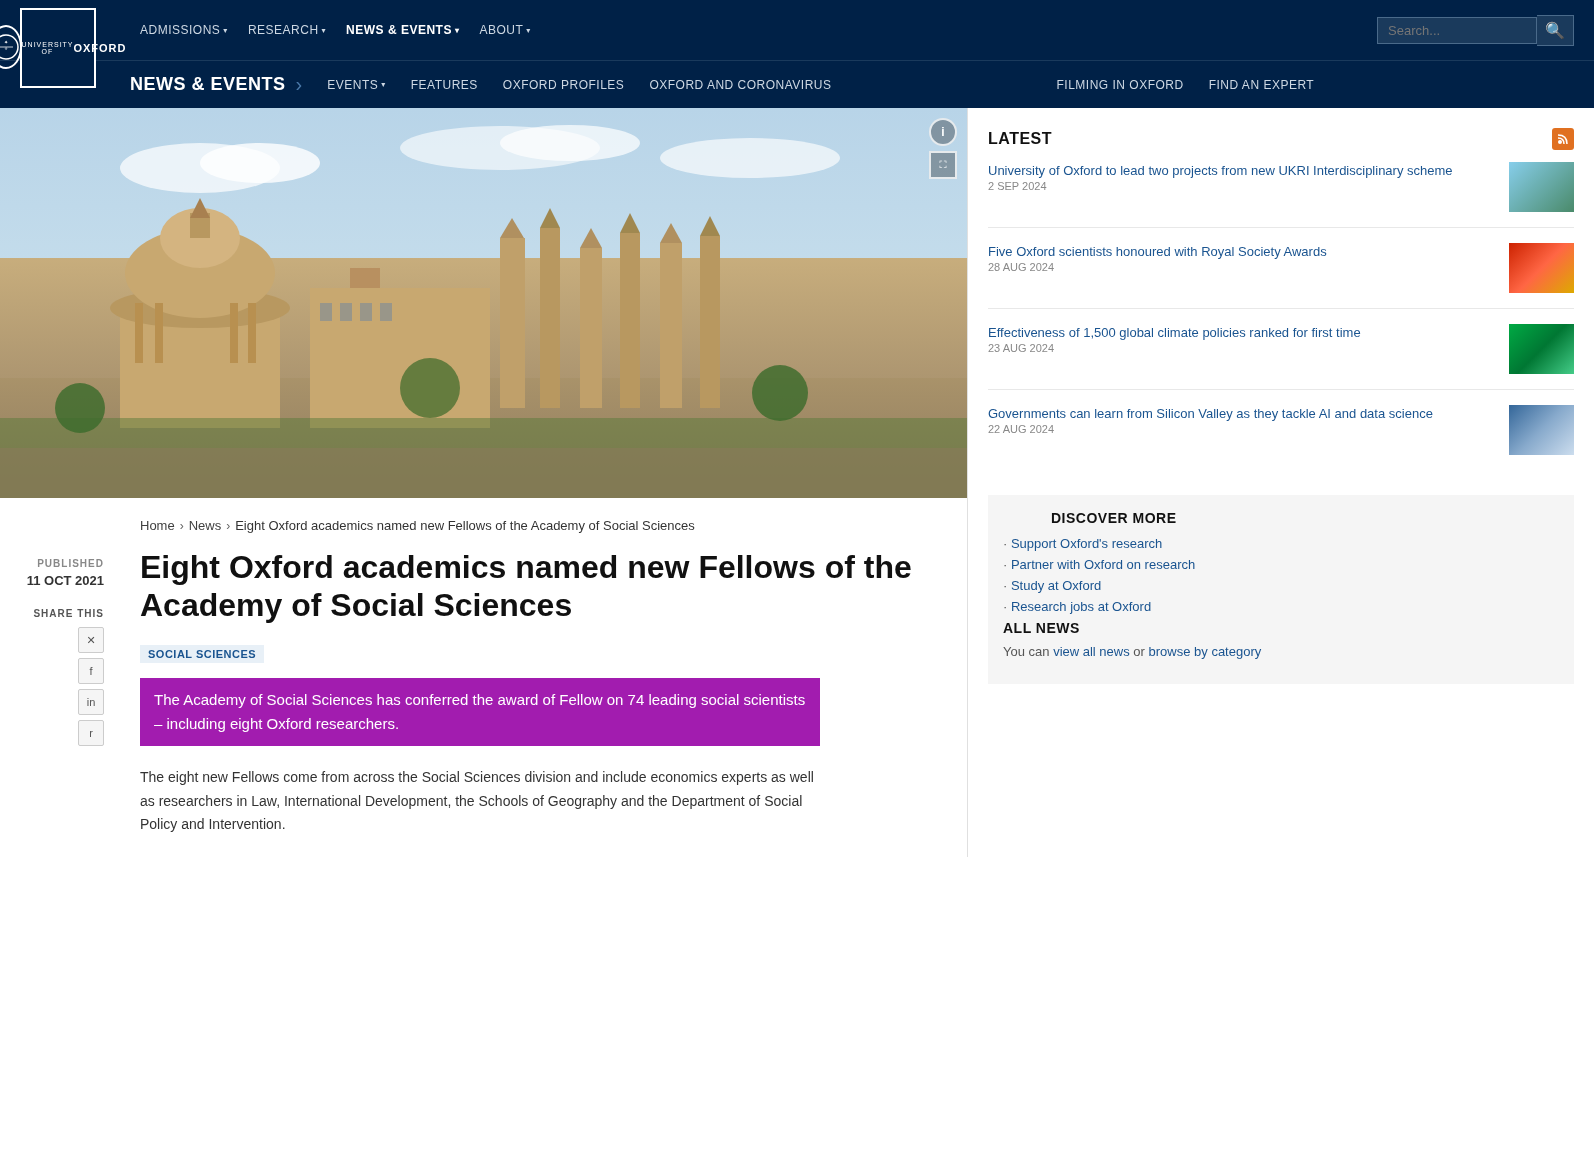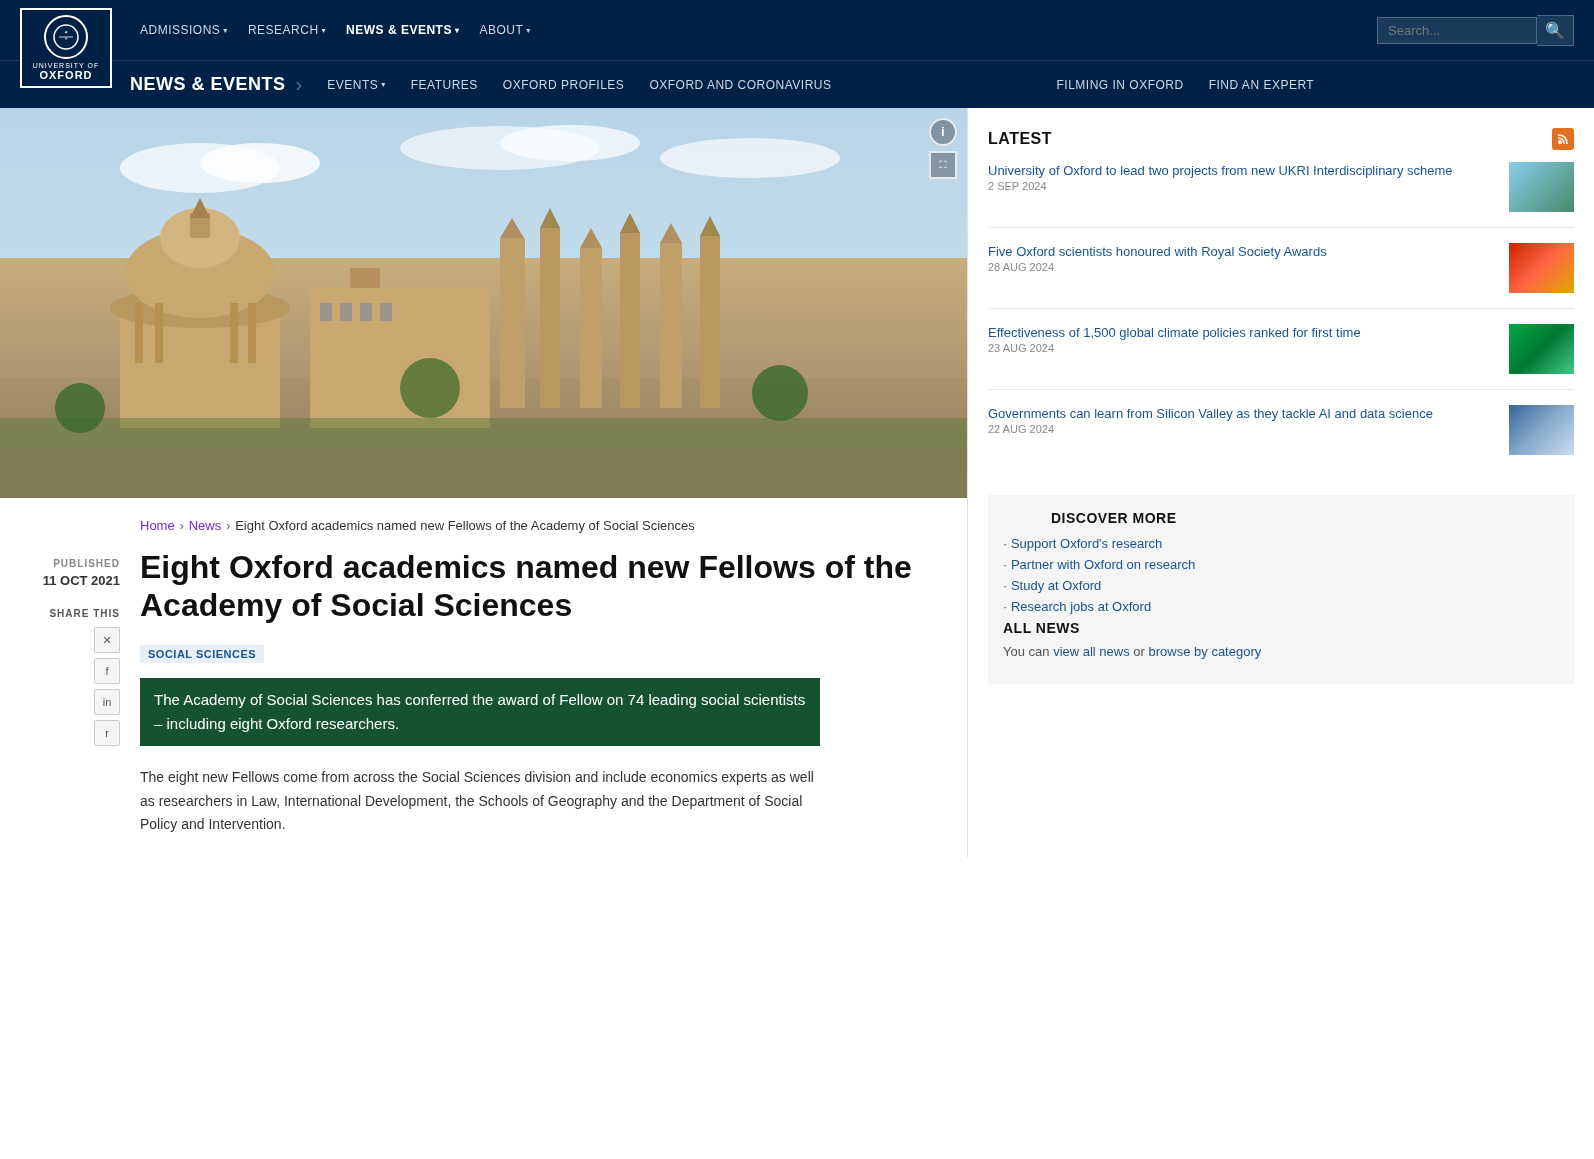--- a/index.html
+++ b/index.html
@@ -10,24 +10,24 @@
       background: #002147;
       padding: 0 20px;
       display: flex;
       align-items: center;
       height: 60px;
       position: relative;
     }
     .logo-box {
       border: 2px solid #fff;
       padding: 4px;
-      width: 92px;
+      width: 76px;
       height: 80px;
       display: flex;
-      flex-direction: column;
+      flex-direction: row;
       align-items: center;
       justify-content: center;
       background: #002147;
       position: absolute;
       top: 8px;
       left: 20px;
       z-index: 10;
     }
     .logo-circle {
       width: 44px;
@@ -203,37 +203,37 @@
       padding: 20px 20px 20px 140px;
       position: relative;
     }
     .breadcrumb {
       display: flex;
       align-items: center;
       gap: 5px;
       margin-bottom: 15px;
       font-size: 13px;
     }
-    .breadcrumb a { color: #6d28d9; text-decoration: none; }
+    .breadcrumb a { color: #404040; text-decoration: none; }
     .breadcrumb-sep { color: #666; font-size: 12px; }
     .breadcrumb-current { color: #333; }
 
     .article-title {
       font-size: 32px;
       font-weight: bold;
       color: #111;
       line-height: 1.2;
       margin-bottom: 20px;
       max-width: 780px;
     }
 
     
     .meta-sidebar {
       position: absolute;
-      left: 20px;
+      left: 4px;
       top: 60px;
       width: 100px;
       text-align: right;
     }
     .published-label {
       color: #888;
       font-size: 10px;
       font-weight: bold;
       letter-spacing: 1px;
       text-transform: uppercase;
@@ -280,21 +280,21 @@
       font-size: 11px;
       font-weight: bold;
       letter-spacing: 0.5px;
       text-transform: uppercase;
       padding: 3px 8px;
       margin-bottom: 15px;
       text-decoration: none;
     }
 
     .article-lead {
-      background: #14532d;
+      background: #a21caf;
       color: #fff;
       padding: 10px 14px;
       font-size: 15px;
       line-height: 1.6;
       margin-bottom: 20px;
       max-width: 680px;
     }
 
     .article-body {
       font-size: 14px;

